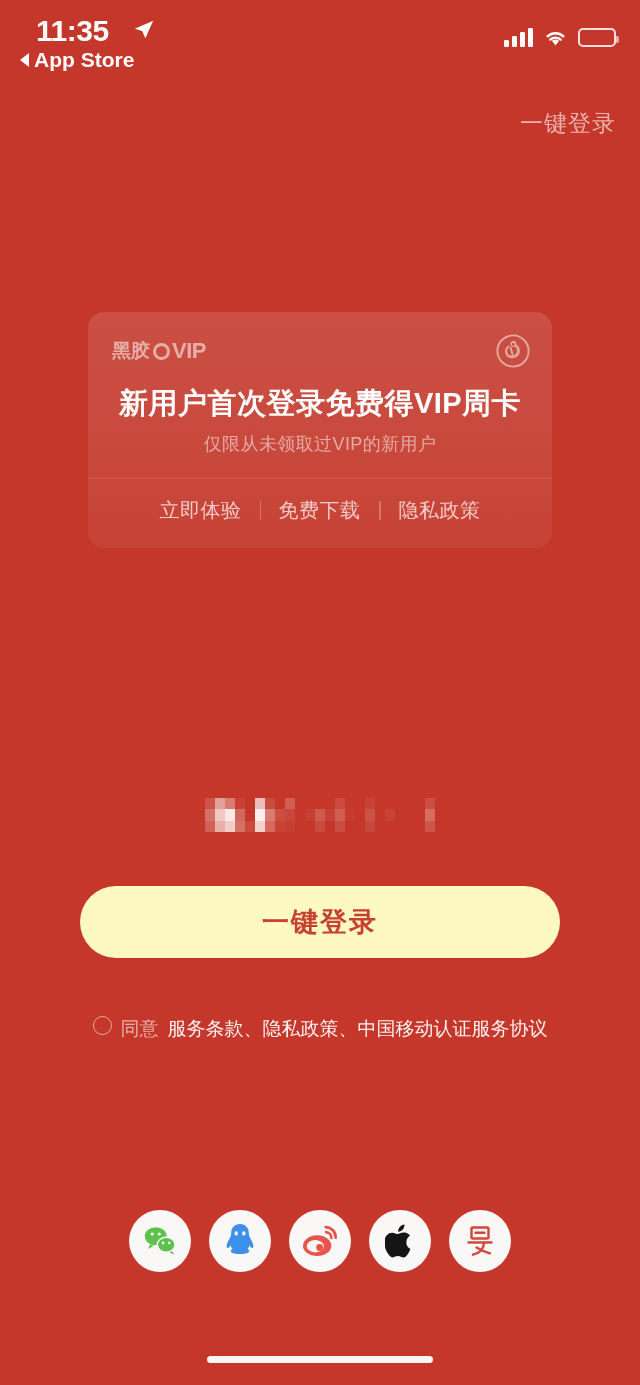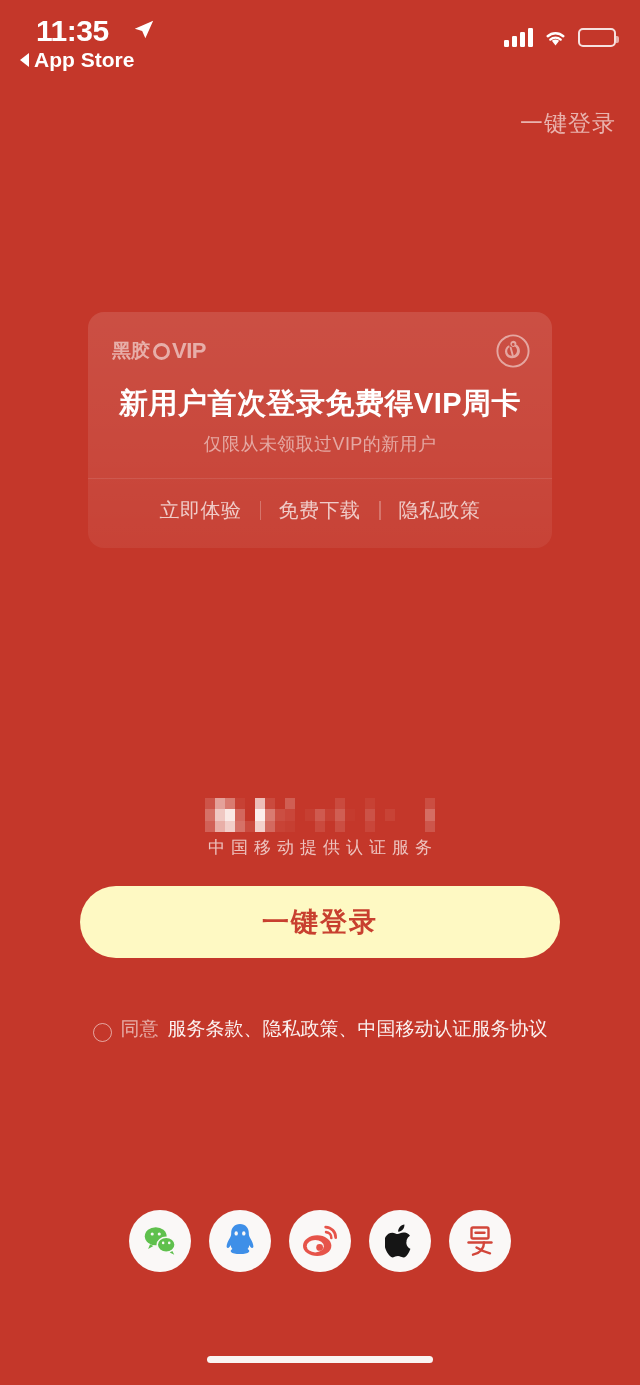--- a/index.html
+++ b/index.html
@@ -143,21 +143,21 @@
     color:#C8402F; font-size:27px; font-weight:700;
     letter-spacing:2px;
     font-family:"Liberation Sans","DejaVu Sans",sans-serif;
     display:flex; align-items:center; justify-content:center;
     cursor:pointer;
   }
 
   
   .agree-row {
     position:absolute; top:1016px; left:0; right:0;
-    display:flex; align-items:flex-end; justify-content:center; gap:9px;
+    display:flex; align-items:flex-start; justify-content:center; gap:9px;
   }
   .agree-check {
     width:19px; height:19px; border-radius:50%;
     border:1.8px solid rgba(255,255,255,.55);
     flex:0 0 auto;
   }
   .agree-label {
     font-size:19px; color:rgba(255,255,255,.58);
   }
   .agree-terms {
@@ -312,21 +312,20 @@
       <span style="background: rgb(196, 55, 42);"></span>
       <span style="background: rgb(201, 70, 58);"></span>
       <span style="background: rgb(196, 55, 42);"></span>
       <span style="background: rgb(196, 55, 42);"></span>
       <span style="background: rgb(196, 55, 42);"></span>
       <span style="background: rgb(196, 55, 42);"></span>
       <span style="background: rgb(196, 55, 42);"></span>
       <span style="background: rgb(205, 86, 75);"></span>
       <span style="background: rgb(196, 55, 42);"></span>
     </div>
-  <div class="carrier">中国移动提供认证服务</div>
 </div>
 
 <button class="login-btn">一键登录</button>
 
 <div class="agree-row">
   <span class="agree-check"></span>
   <span class="agree-label">同意</span>
   <span class="agree-terms">服务条款、隐私政策、中国移动认证服务协议</span>
 </div>
 

